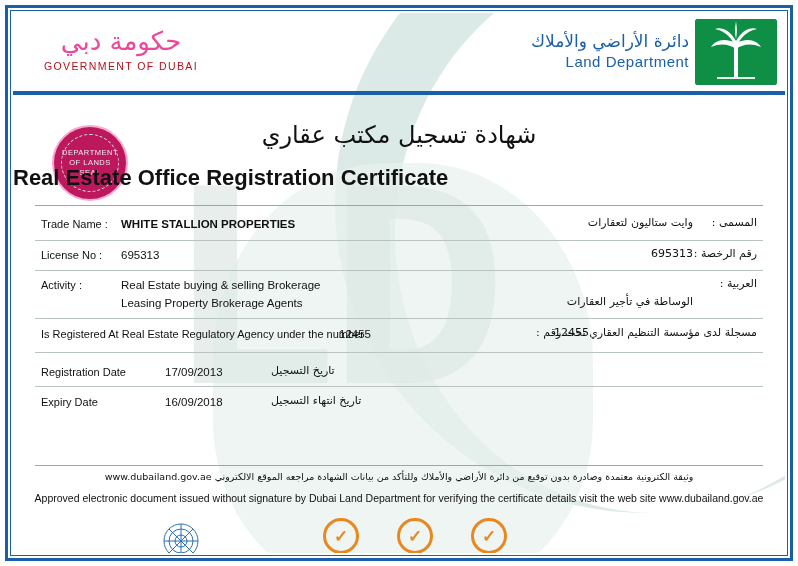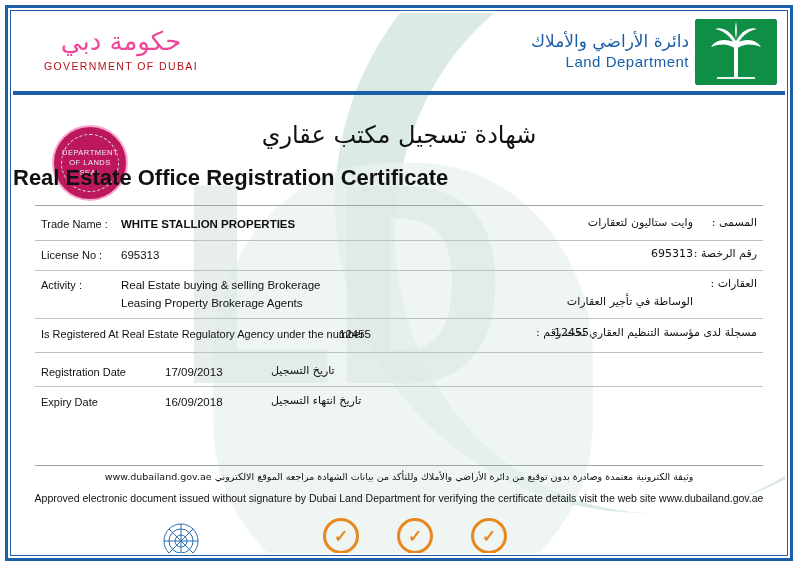--- a/index.html
+++ b/index.html
@@ -420,21 +420,21 @@
         <div class="val-en normal" style="top:8px">695313</div>
         <div class="lbl-ar" style="top:6px">رقم الرخصة :</div>
         <div class="val-ar" style="top:6px">695313</div>
         <div class="sep" style="top:29px"></div>
       </div>
 
       <div class="row" style="height:48px">
         <div class="lbl-en" style="top:8px">Activity :</div>
         <div class="val-en normal" style="top:8px">Real Estate buying &amp; selling Brokerage</div>
         <div class="val-en normal" style="top:26px">Leasing Property Brokerage Agents</div>
-        <div class="lbl-ar" style="top:6px">العقارات :</div>
+        <div class="lbl-ar" style="top:6px">العربية :</div>
         <div class="val-ar" style="top:24px">الوساطة في تأجير العقارات</div>
         <div class="sep" style="top:47px"></div>
       </div>
 
       <div class="row" style="height:34px">
         <div class="lbl-en" style="top:9px">Is Registered At Real Estate Regulatory Agency under the number</div>
         <div class="val-en normal" style="top:9px;left:326px">12455</div>
         <div class="lbl-ar" style="top:7px">مسجلة لدى مؤسسة التنظيم العقاري تحت رقم :</div>
         <div class="val-ar" style="top:7px;right:196px">12455</div>
         <div class="sep" style="top:33px"></div>

